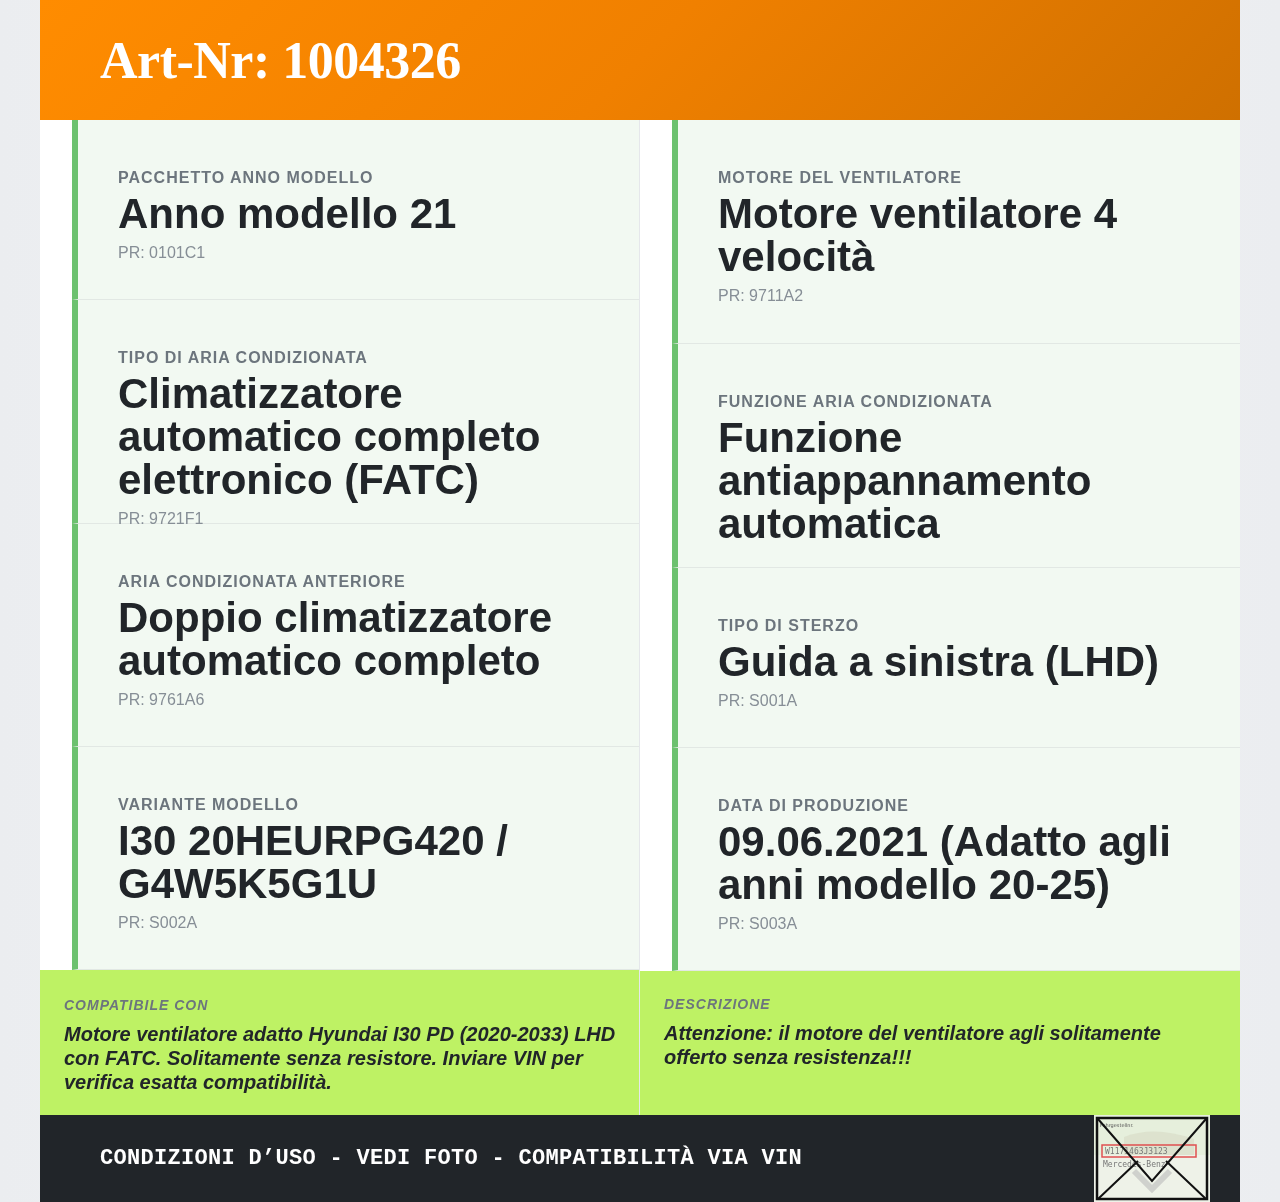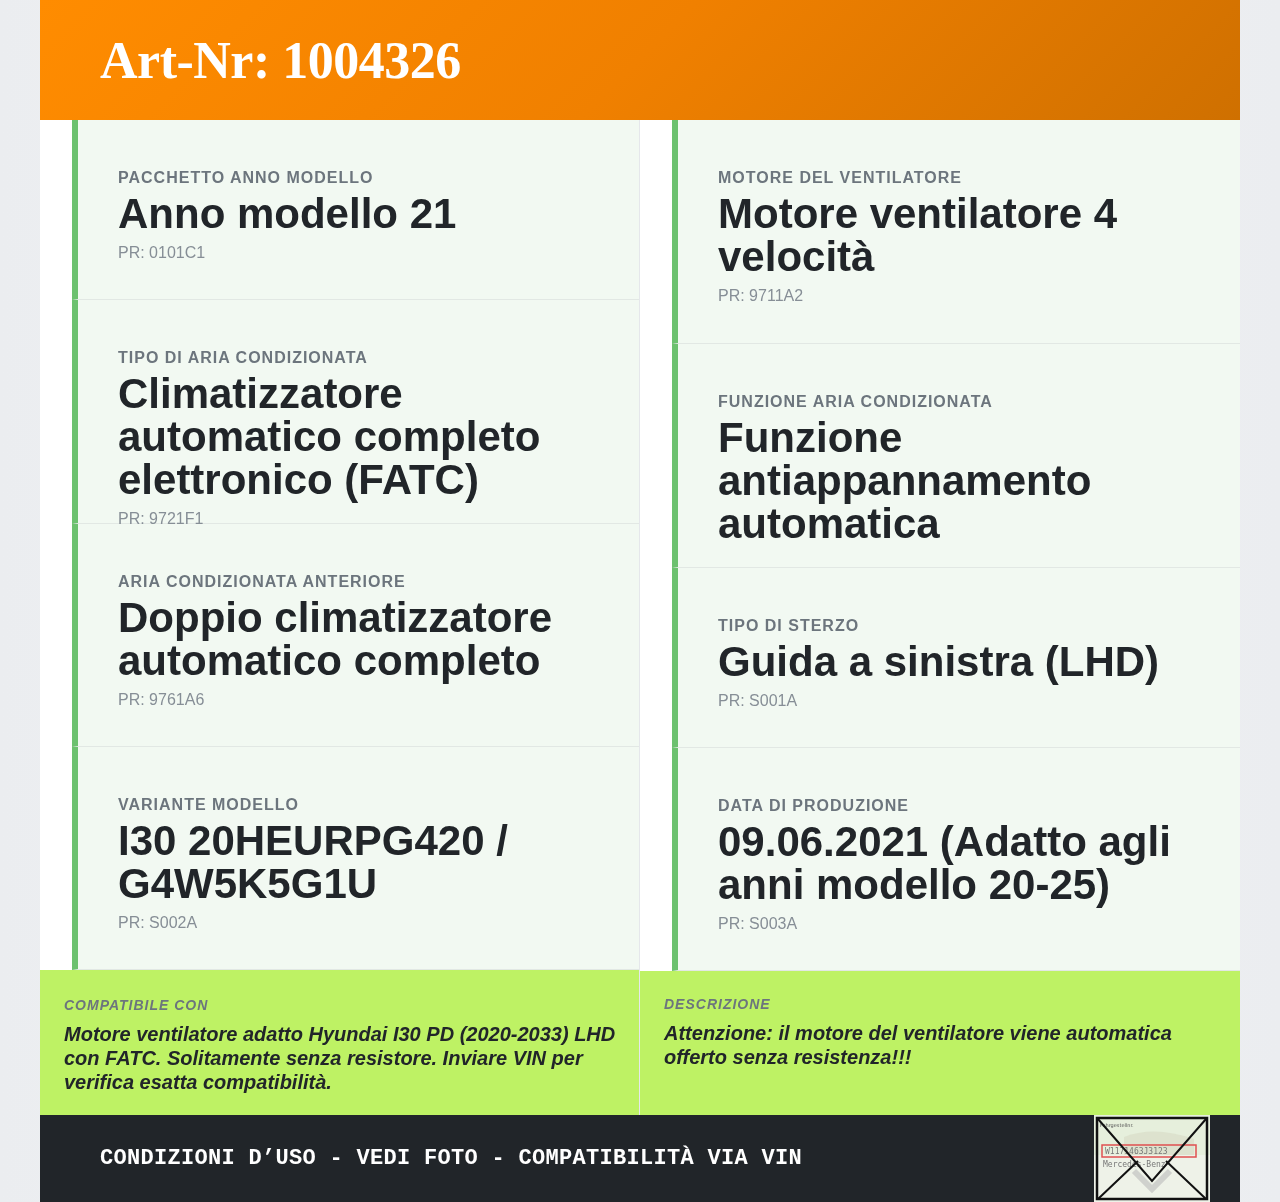--- a/index.html
+++ b/index.html
@@ -119,21 +119,21 @@
         <div class="value">Guida a sinistra (LHD)</div>
         <div class="pr">PR: S001A</div>
       </div>
       <div class="card" style="height:223px">
         <div class="label">DATA DI PRODUZIONE</div>
         <div class="value">09.06.2021 (Adatto agli anni modello 20-25)</div>
         <div class="pr">PR: S003A</div>
       </div>
       <div class="info" style="height:188px">
         <div class="label">DESCRIZIONE</div>
-        <div class="text">Attenzione: il motore del ventilatore viene automatica offerto senza resistenza!!!</div>
+        <div class="text">Attenzione: il motore del ventilatore agli solitamente offerto senza resistenza!!!</div>
       </div>
     </div>
 
   </div>
 
   <div class="footer">
     <div class="links">CONDIZIONI D’USO - VEDI FOTO - COMPATIBILITÀ VIA VIN</div>
     <div class="vin-envelope">
       <svg width="116" height="87" viewBox="0 0 116 87">
         <rect x="0" y="0" width="116" height="87" fill="#eef2e8"></rect>

